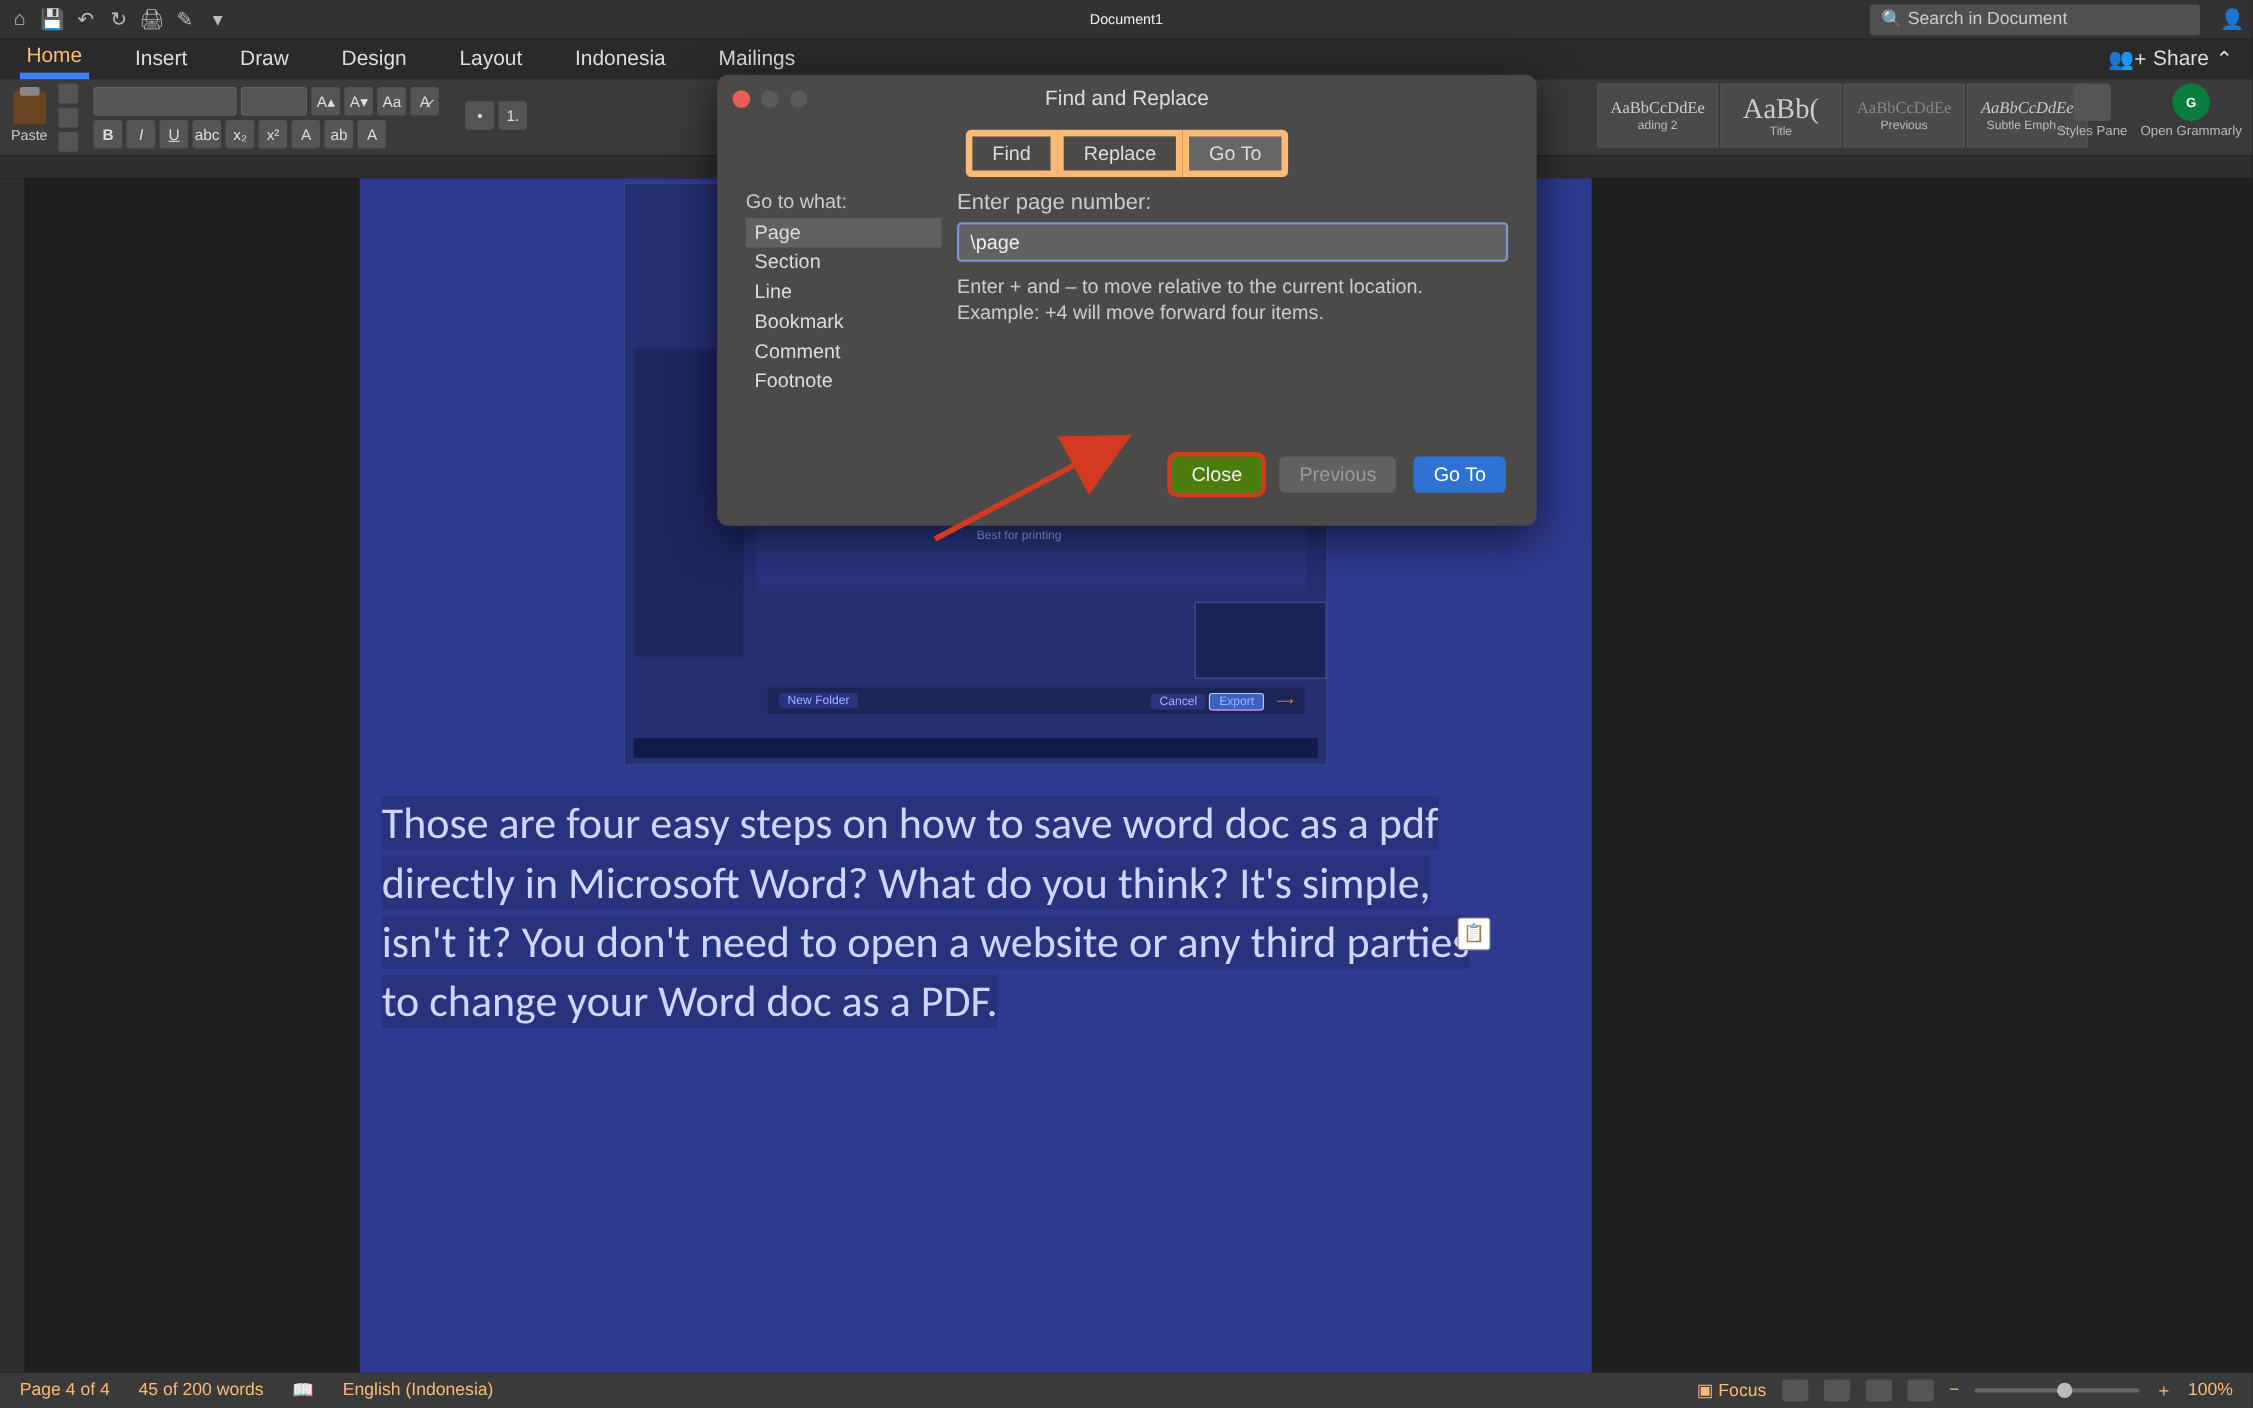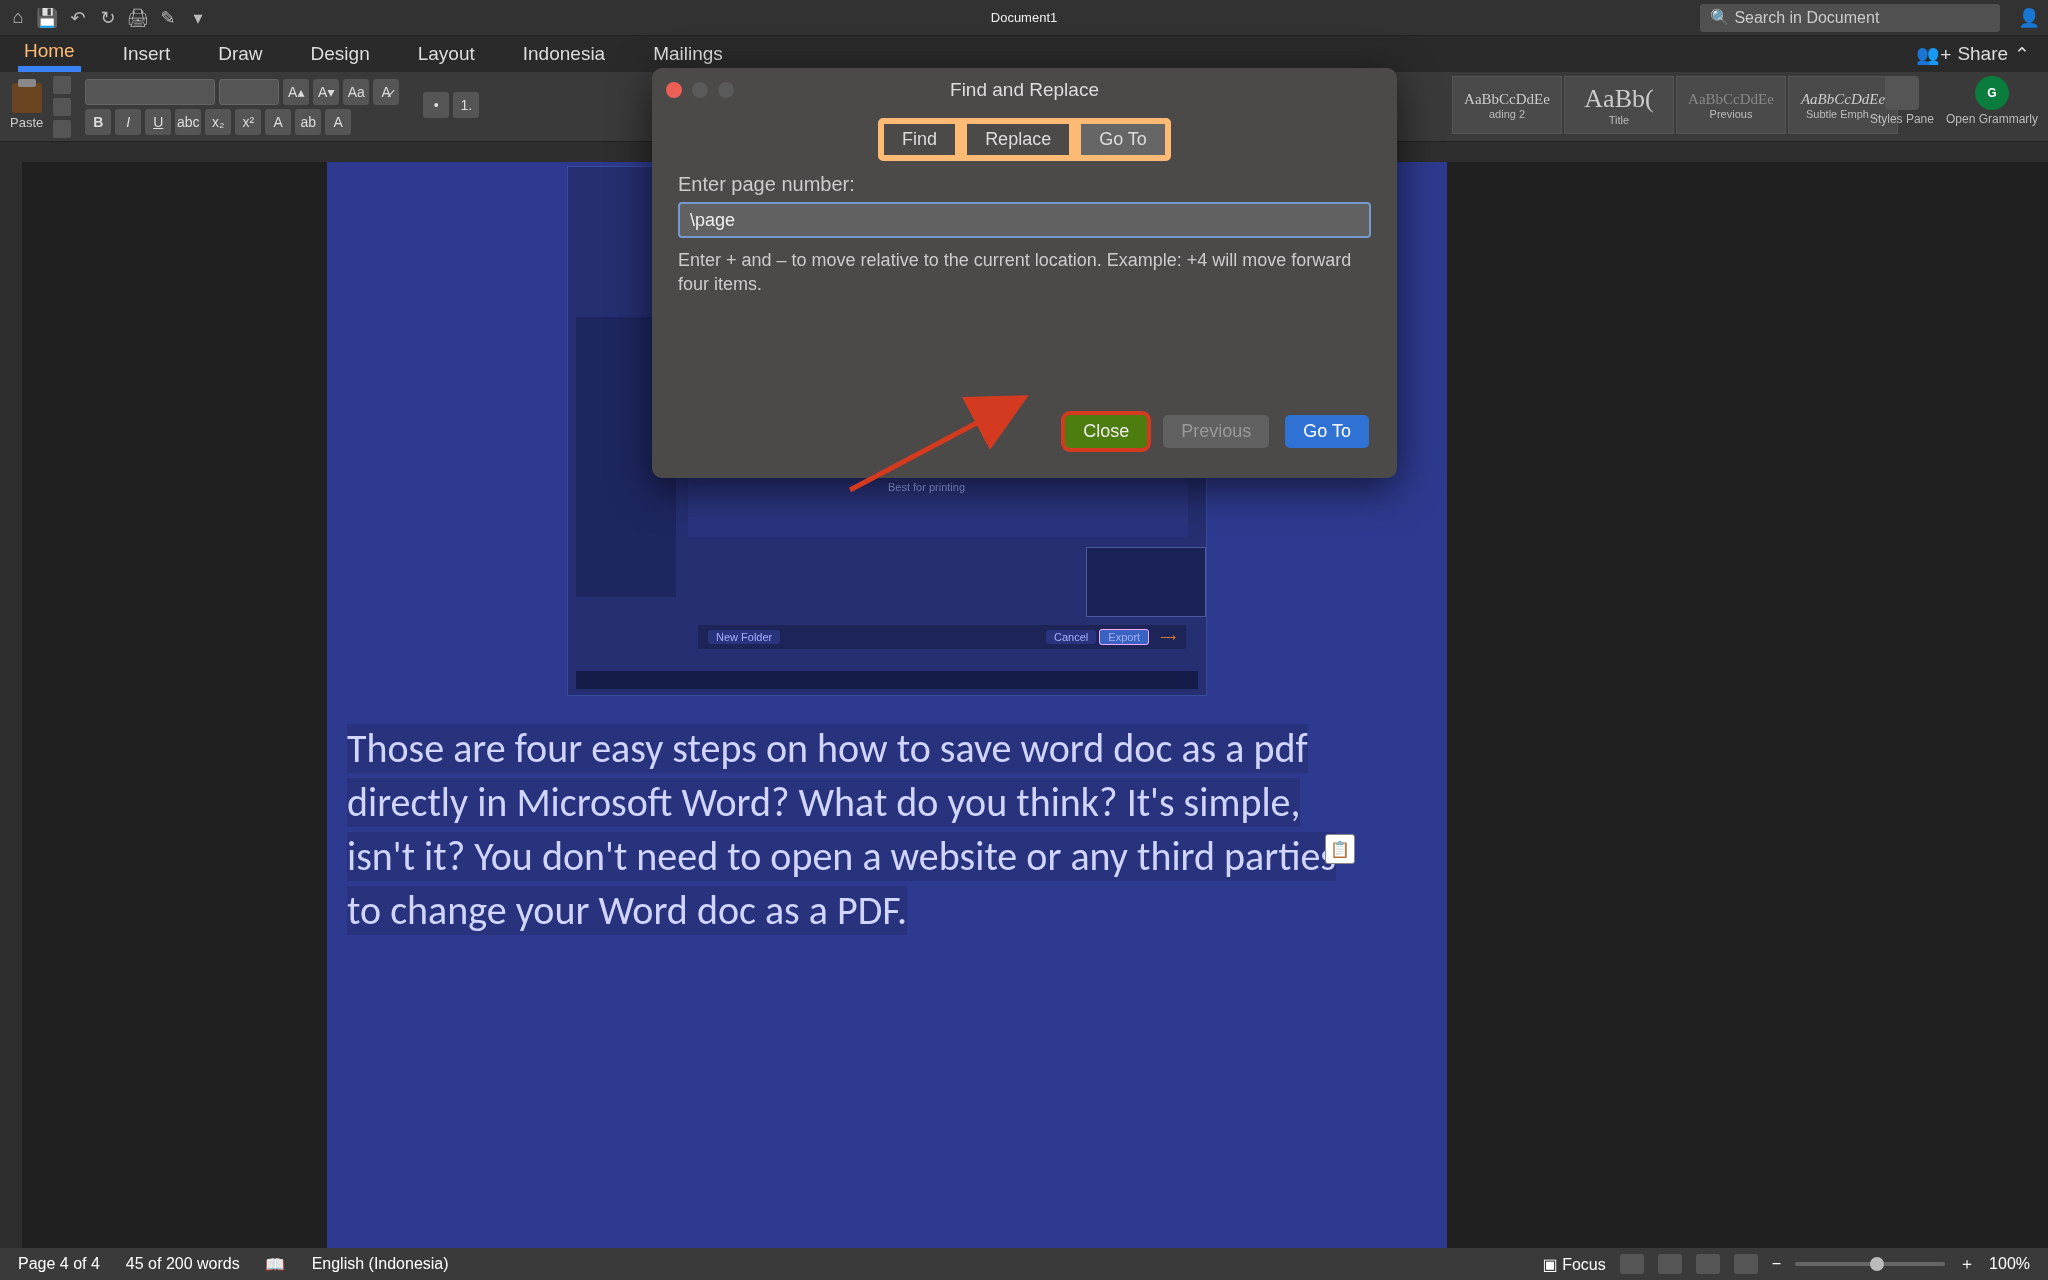--- a/index.html
+++ b/index.html
@@ -81,21 +81,21 @@
   .dialog .footer{position:absolute;right:28px;bottom:30px;display:flex;gap:16px;}
   .dialog .btn{padding:6px 18px;border-radius:5px;font-size:18px;cursor:pointer;}
   .dialog .btn.close{background:#4d7c0f;color:#eee;box-shadow:0 0 0 4px #d33a1f;border-radius:5px;}
   .dialog .btn.prev{background:#616161;color:#999;}
   .dialog .btn.goto{background:#2f72d4;color:#fff;}
   
   
   .arrow{position:absolute;left:840px;top:380px;z-index:60;pointer-events:none;}
   
   
-  .statusbar{position:absolute;left:0;right:0;bottom:0;height:32px;background:#3a3a3a;display:flex;align-items:center;padding:0 18px;gap:26px;font-size:16px;color:#ffffff;}
+  .statusbar{position:absolute;left:0;right:0;bottom:0;height:32px;background:#3a3a3a;display:flex;align-items:center;padding:0 18px;gap:26px;font-size:16px;color:#fdba74;}
   .statusbar .right{margin-left:auto;display:flex;align-items:center;gap:14px;}
   .statusbar .iconbox{width:24px;height:20px;background:#555;border-radius:3px;}
   .statusbar .slider{width:150px;height:4px;background:#666;border-radius:2px;position:relative;}
   .statusbar .slider::after{content:"";position:absolute;left:50%;top:-5px;width:14px;height:14px;background:#bbb;border-radius:50%;}
 </style>
 </head>
 <body>
 
 <div class="topbar">
   <span class="icon">⌂</span>
@@ -242,20 +242,32 @@
       <span style="background:#5a5a5a"></span>
     </div>
     <span>Find and Replace</span>
   </div>
   <div class="seg">
     <div class="s">Find</div>
     <div class="s">Replace</div>
     <div class="s active">Go To</div>
   </div>
   <div class="body">
+    <div class="left">
+      <div class="lbl">Go to what:</div>
+      <div class="list">
+        <div class="item sel">Page</div>
+        <div class="item">Section</div>
+        <div class="item">Line</div>
+        <div class="item">Bookmark</div>
+        <div class="item">Comment</div>
+        <div class="item">Footnote</div>
+        <div class="item">Endnote</div>
+      </div>
+    </div>
     <div class="right">
       <div class="lbl">Enter page number:</div>
       <div class="input">
           <span>\page</span>
         </div>
       <div class="hint">Enter + and – to move relative to the current location. Example: +4 will move forward four items.</div>
     </div>
   </div>
   <div class="footer">
     <div class="btn close">Close</div>

